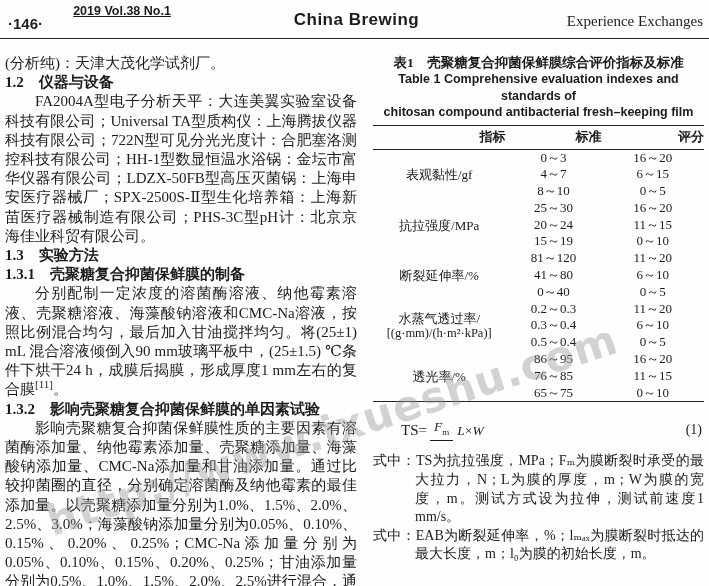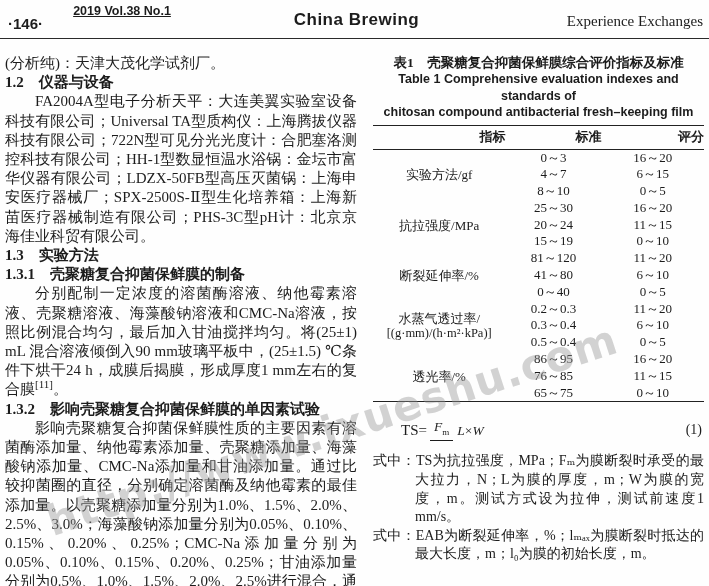--- a/index.html
+++ b/index.html
@@ -106,21 +106,21 @@
           </colgroup>
         <thead>
           <tr>
             <th>指标</th>
             <th>标准</th>
             <th>评分</th>
           </tr>
         </thead>
         <tbody id="tbody">
             <tr>
-              <td rowspan="3" class="grp">实验方法/gf</td>
+              <td rowspan="3" class="grp">表观黏性/gf</td>
               <td>0～3</td>
               <td>16～20</td>
             </tr>
             <tr>
               <td>4～7</td>
               <td>6～15</td>
             </tr>
             <tr>
               <td>8～10</td>
               <td>0～5</td>

